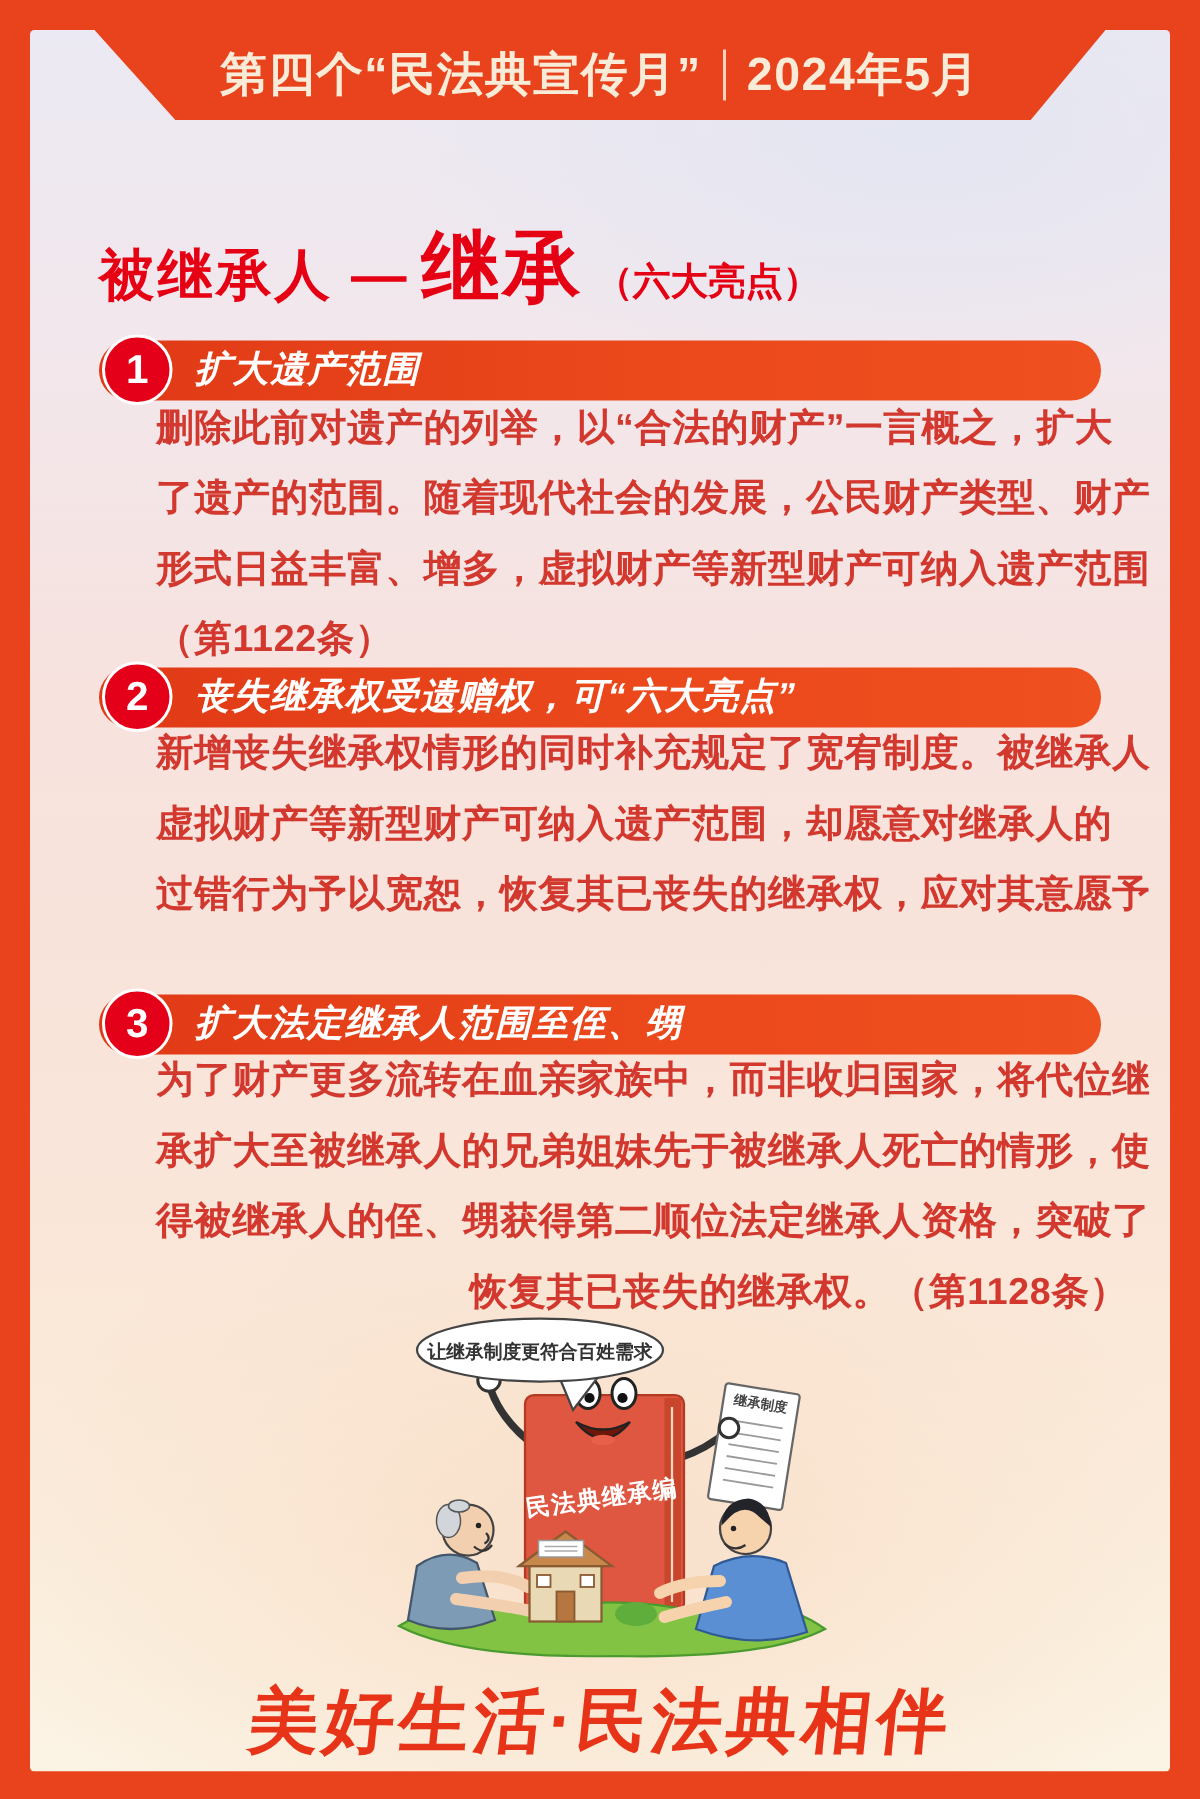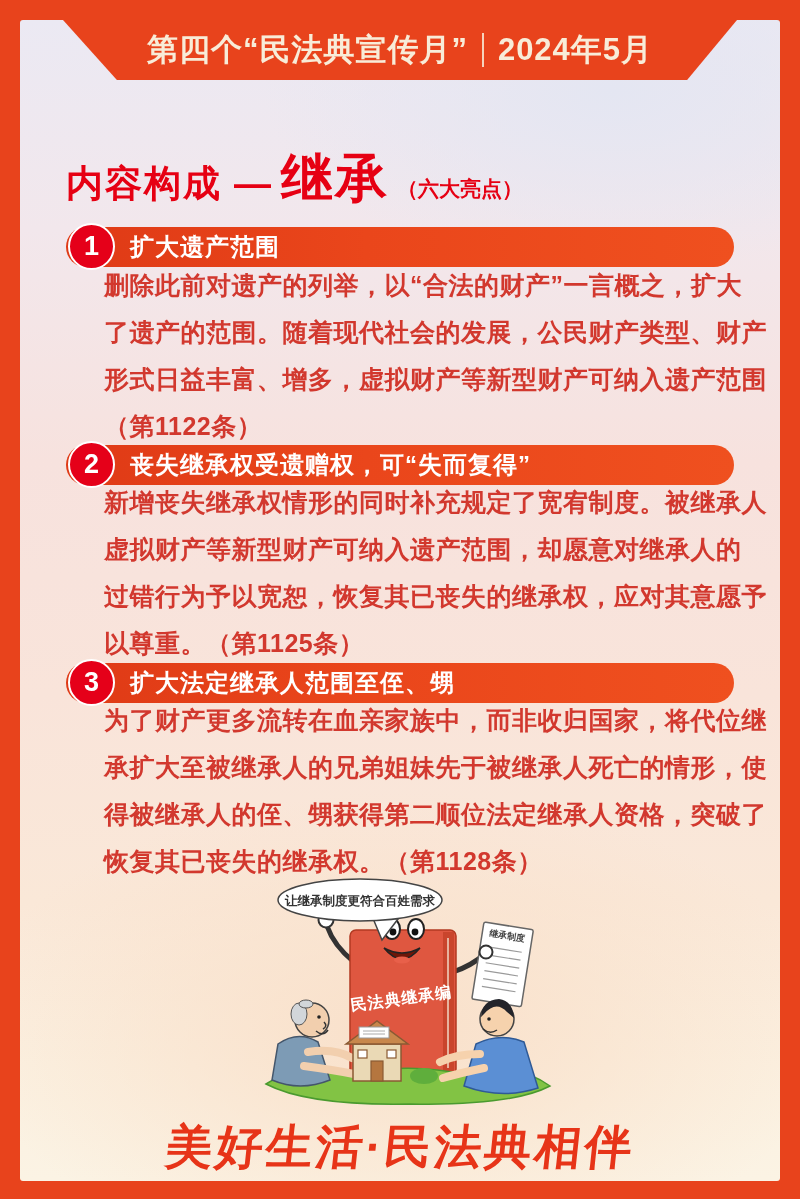--- a/index.html
+++ b/index.html
@@ -33,43 +33,43 @@
   }
   .banner-title,.banner-date{
     color:var(--banner-cream);font-size:31px;font-weight:700;letter-spacing:1px;white-space:nowrap;
   }
   .banner-divider{width:2px;height:34px;background:var(--banner-cream);opacity:.85;}
 
   .title-row{position:absolute;left:66px;top:144px;display:flex;align-items:baseline;white-space:nowrap;color:var(--title-red);}
   .title-prefix{font-size:37px;font-weight:700;letter-spacing:2px;}
   .title-dash{font-size:37px;font-weight:700;margin:0 10px 0 12px;}
   .title-highlight{font-size:52px;font-weight:900;letter-spacing:2px;}
-  .title-note{font-size:21px;font-weight:600;margin-left:8px;}
+  .title-note{font-size:25px;font-weight:600;margin-left:8px;}
 
   .pill{
     position:absolute;left:66px;width:668px;height:40px;border-radius:20px;
     background:linear-gradient(90deg,var(--pill-a) 0%,#ea461b 45%,var(--pill-b) 100%);
   }
   .pill .badge{
     position:absolute;left:2px;top:-4px;width:47px;height:47px;border-radius:50%;
     background:var(--badge-red);border:2px solid #fff;
     display:flex;align-items:center;justify-content:center;
     color:#fff;font-size:27px;font-weight:900;
   }
   .pill .pill-label{
     display:block;padding-left:64px;line-height:40px;color:#fff;
-    font-size:24px;font-weight:700;letter-spacing:1px;white-space:nowrap;
+    font-size:24px;font-weight:700;letter-spacing:1px;white-space:nowrap;font-style:italic;
   }
 
   .body-block{position:absolute;left:104px;width:648px;color:var(--body-red);}
   .body-line{font-size:25px;line-height:47px;font-weight:600;letter-spacing:.5px;white-space:nowrap;}
 
   .sec1-pill{top:227px;} .sec1-body{top:262px;}
   .sec2-pill{top:445px;} .sec2-body{top:479px;}
-  .sec3-pill{top:663px;} .sec3-body{top:697px;}
+  .sec3-pill{top:663px;} .sec3-body{top:697px;text-align:right;}
 
   .illustration{position:absolute;left:250px;top:872px;width:316px;height:236px;}
   .illustration svg{width:100%;height:100%;display:block;}
 
   .slogan-wrap{position:absolute;left:0;right:0;top:1116px;text-align:center;}
   .slogan{
     display:inline-block;color:var(--footer-red);font-size:47px;font-weight:900;
     letter-spacing:3px;transform:skewX(-6deg);white-space:nowrap;
   }
 </style>
@@ -80,46 +80,45 @@
 
   <div class="panel"></div>
 
   <div class="banner">
     <span class="banner-title">第四个“民法典宣传月”</span>
     <div class="banner-divider"></div>
     <span class="banner-date">2024年5月</span>
   </div>
 
   <div class="title-row">
-    <span class="title-prefix">内容构成</span>
+    <span class="title-prefix">被继承人</span>
     <span class="title-dash">—</span>
     <span class="title-highlight">继承</span>
     <span class="title-note">（六大亮点）</span>
   </div>
 
   <div class="pill sec1-pill">
     <div class="badge">1</div>
     <span class="pill-label">扩大遗产范围</span>
   </div>
   <div class="body-block sec1-body">
     <div class="body-line">删除此前对遗产的列举，以“合法的财产”一言概之，扩大</div>
     <div class="body-line">了遗产的范围。随着现代社会的发展，公民财产类型、财产</div>
     <div class="body-line">形式日益丰富、增多，虚拟财产等新型财产可纳入遗产范围</div>
     <div class="body-line">（第1122条）</div>
   </div>
 
   <div class="pill sec2-pill">
     <div class="badge">2</div>
-    <span class="pill-label">丧失继承权受遗赠权，可“失而复得”</span>
+    <span class="pill-label">丧失继承权受遗赠权，可“六大亮点”</span>
   </div>
   <div class="body-block sec2-body">
     <div class="body-line">新增丧失继承权情形的同时补充规定了宽宥制度。被继承人</div>
     <div class="body-line">虚拟财产等新型财产可纳入遗产范围，却愿意对继承人的</div>
     <div class="body-line">过错行为予以宽恕，恢复其已丧失的继承权，应对其意愿予</div>
-    <div class="body-line">以尊重。（第1125条）</div>
   </div>
 
   <div class="pill sec3-pill">
     <div class="badge">3</div>
     <span class="pill-label">扩大法定继承人范围至侄、甥</span>
   </div>
   <div class="body-block sec3-body">
     <div class="body-line">为了财产更多流转在血亲家族中，而非收归国家，将代位继</div>
     <div class="body-line">承扩大至被继承人的兄弟姐妹先于被继承人死亡的情形，使</div>
     <div class="body-line">得被继承人的侄、甥获得第二顺位法定继承人资格，突破了</div>

